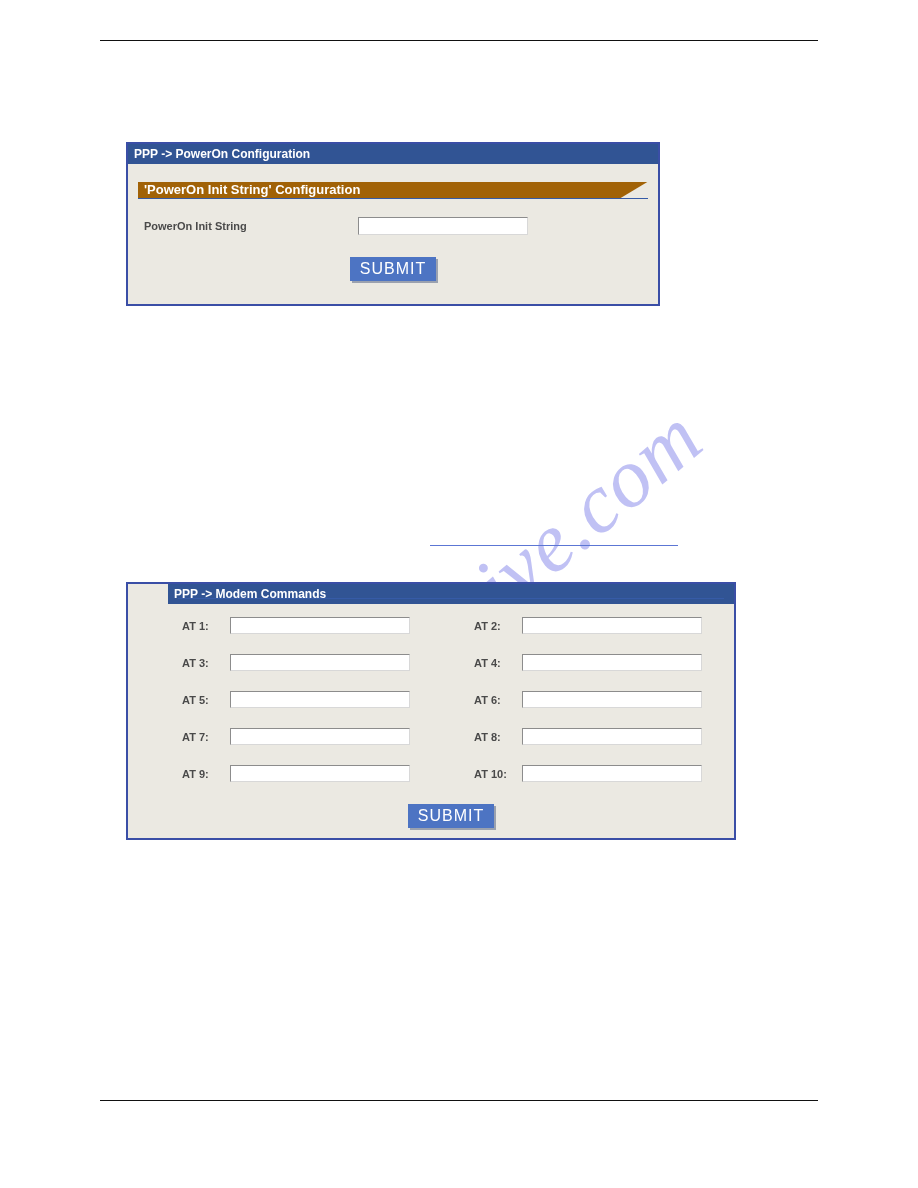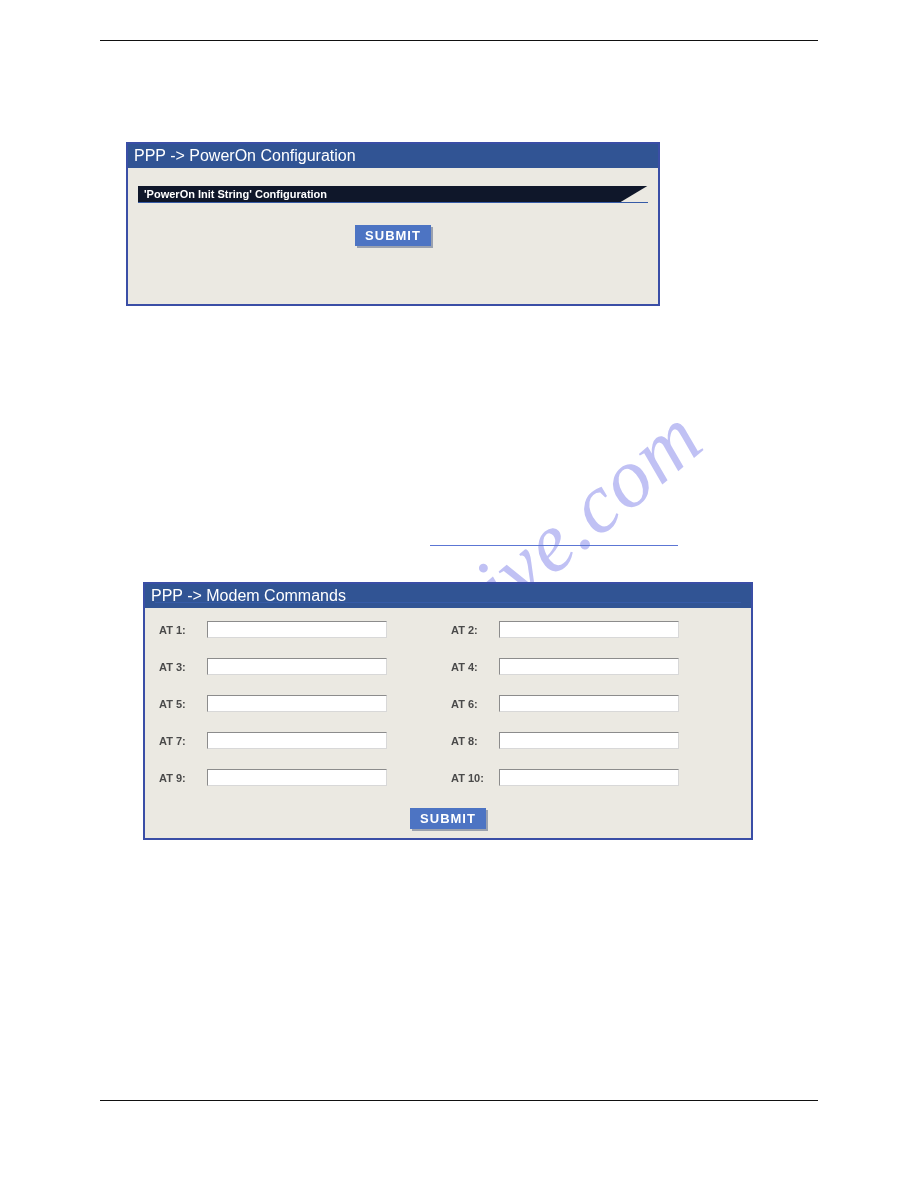--- a/index.html
+++ b/index.html
@@ -22,32 +22,32 @@
 
   
   .panel {
     position: relative;
     border: 2px solid #3a4ea6;
     background: #ebe9e2;
   }
   .panel-header {
     background: #315494;
     color: #fff;
-    font-weight: normal;
-    font-size: 16px;
+    font-weight: bold;
+    font-size: 12px;
     padding: 3px 6px;
   }
   .panel-body {
     padding: 10px 10px 14px 10px;
   }
   .section-title {
     position: relative;
     color: #fff;
-    background: #0f172a;
-    font-size: 11px;
+    background: #a16207;
+    font-size: 13px;
     font-weight: bold;
     height: 16px;
     line-height: 16px;
     padding: 0 6px;
     margin: 8px 0 16px 0;
     overflow: hidden;
   }
   .section-title::after {
     content: "";
     position: absolute;
@@ -83,46 +83,47 @@
     font-size: 11px;
     padding: 0 3px;
   }
   .poweron-input { width: 170px; }
 
   .submit-wrap { text-align: center; margin-top: 22px; }
   .submit-btn {
     display: inline-block;
     background: #4d74c3;
     color: #fff;
-    font-weight: bold;
-    font-size: 13px;
+    font-weight: normal;
+    font-size: 16px;
     letter-spacing: 1px;
     border: none;
     padding: 3px 10px;
     box-shadow: 2px 2px 0 #9aa1af;
     cursor: pointer;
   }
 
   
   .panel1 {
     position: absolute;
     left: 126px;
     top: 142px;
     width: 534px;
     height: 164px;
   }
   .panel1 .panel-body { padding-top: 10px; }
 
   
   .panel2 {
     position: absolute;
-    left: 143px;
+    left: 126px;
     top: 582px;
     width: 610px;
     height: 258px;
+    padding-left: 40px;
   }
   .at-grid {
     display: grid;
     grid-template-columns: 48px 180px 64px 48px 180px;
     row-gap: 20px;
     align-items: center;
     font-size: 11px;
     font-weight: bold;
     color: #4a4a4a;
     padding: 0 4px;
@@ -174,20 +175,24 @@
 
   <div class="watermark">manualshive.com</div>
 
   <div class="mid-underline"></div>
 
   <div class="panel panel1">
     <div class="panel-header">PPP -&gt; PowerOn Configuration</div>
     <div class="panel-body">
       <div class="section-title">'PowerOn Init String' Configuration</div>
       <hr class="section-rule">
+      <div class="form-row">
+        <span class="label">PowerOn Init String</span>
+        <input type="text" class="poweron-input" value="" style="">
+      </div>
       <div class="submit-wrap">
         <button class="submit-btn">SUBMIT</button>
       </div>
     </div>
   </div>
 
   <div class="panel panel2">
     <div class="panel-header">PPP -&gt; Modem Commands</div>
     <div class="panel-body">
       <hr class="section-rule">

